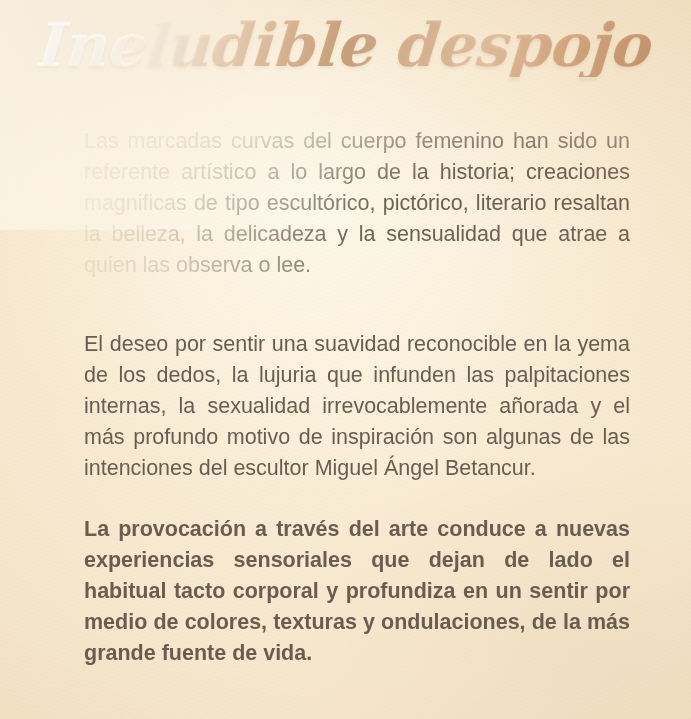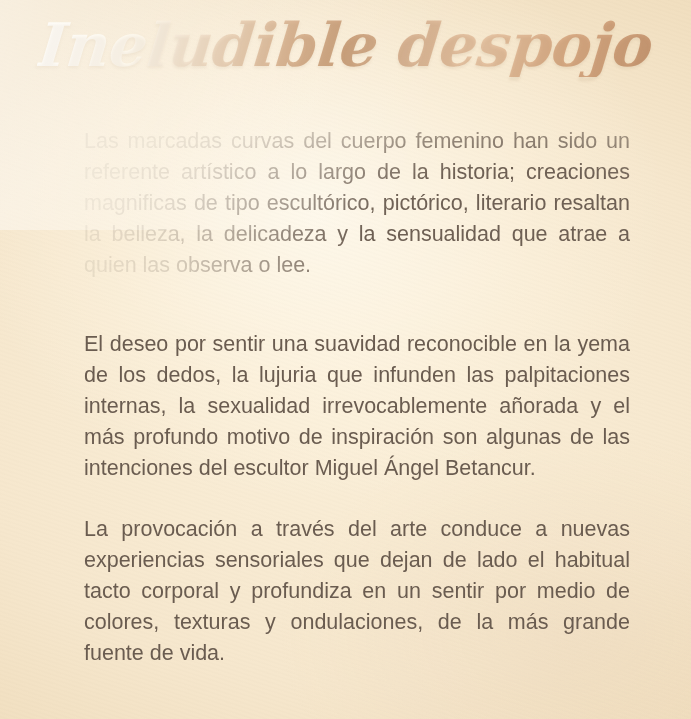--- a/index.html
+++ b/index.html
@@ -98,21 +98,21 @@
   }
   .para:last-child { margin-bottom: 0; }
 
   
   .para.faded {
     color: #6e6054;
     -webkit-mask-image: radial-gradient(ellipse 78% 120% at 80% 72%, rgba(0,0,0,1) 38%, rgba(0,0,0,0.55) 66%, rgba(0,0,0,0.22) 84%, rgba(0,0,0,0.12) 100%);
     mask-image: radial-gradient(ellipse 78% 120% at 80% 72%, rgba(0,0,0,1) 38%, rgba(0,0,0,0.55) 66%, rgba(0,0,0,0.22) 84%, rgba(0,0,0,0.12) 100%);
   }
   .para.p2 { color: #6a5c50; margin-top: 48px; }
-  .para.p3 { color: #6a5c50; }
+  .para.p3 { color: #6a5c50; font-weight: bold; }
 
   
   .glare {
     position: absolute;
     z-index: 3;
     top: 0;
     left: 0;
     width: 691px;
     height: 230px;
     pointer-events: none;

